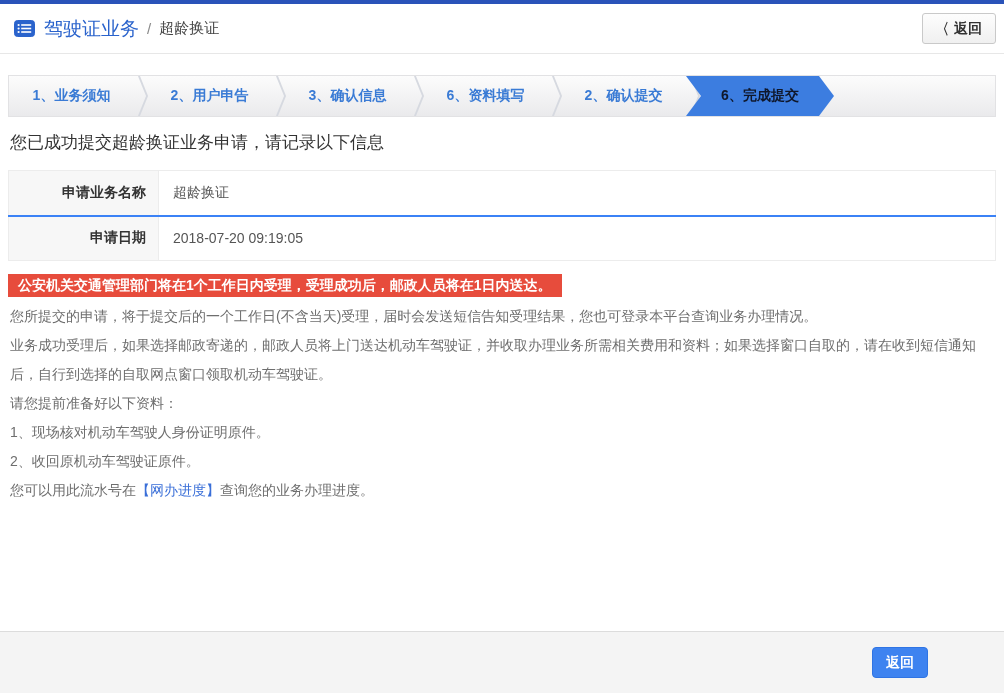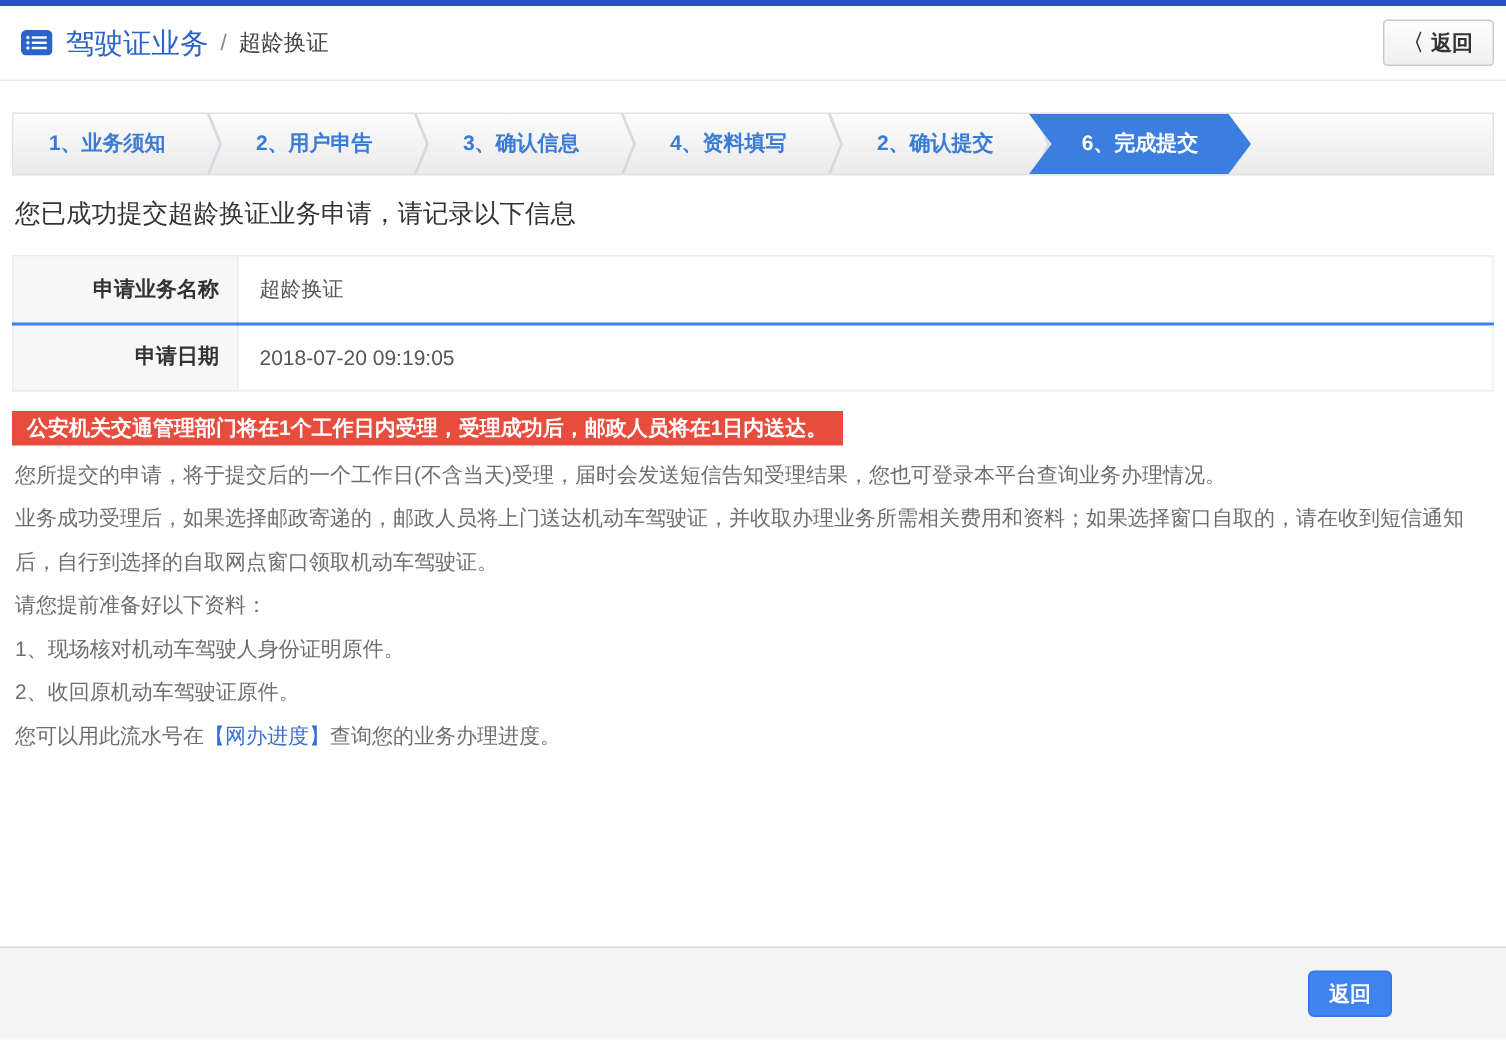--- a/index.html
+++ b/index.html
@@ -40,21 +40,21 @@
     color:#3a7bd5; font-size:14px; font-weight:bold; white-space:nowrap;
   }
   .sep { width:13px; position:relative; }
   .sep::before, .sep::after {
     content:""; position:absolute; left:3px; width:5px; height:50%;
     border-right:2px solid #d6d9e0;
   }
   .sep::before { top:0; transform:skewX(22deg); }
   .sep::after { bottom:0; transform:skewX(-22deg); }
   .step.active {
-    width:148px; margin-left:-13px; background:#3c7de0; color:#ffffff;
+    width:148px; margin-left:-13px; background:#3c7de0; color:#0f172a;
     clip-path:polygon(0 0, calc(100% - 15px) 0, 100% 50%, calc(100% - 15px) 100%, 0 100%, 15px 50%);
   }
   .steps-filler { flex:1; }
   
   .result-heading {
     margin:14px 10px 15px; font-size:17px; line-height:24px;
     color:#333; font-weight:normal;
   }
   table.result-table {
     width:988px; margin:0 8px; border-collapse:collapse;
@@ -134,21 +134,21 @@
   <div class="sep"></div>
   <div class="step">
       <span>2、用户申告</span>
     </div>
   <div class="sep"></div>
   <div class="step">
       <span>3、确认信息</span>
     </div>
   <div class="sep"></div>
   <div class="step">
-      <span>4、资料填写</span>
+      <span>6、资料填写</span>
     </div>
   <div class="sep"></div>
   <div class="step">
       <span>2、确认提交</span>
     </div>
   <div class="sep"></div>
   <div class="step active">
       <span>6、完成提交</span>
     </div>
   <div class="steps-filler"></div>

